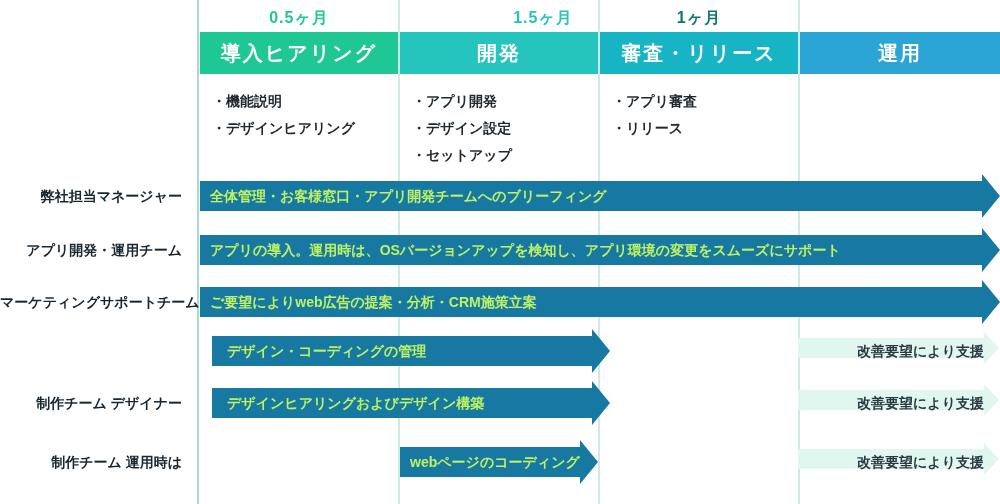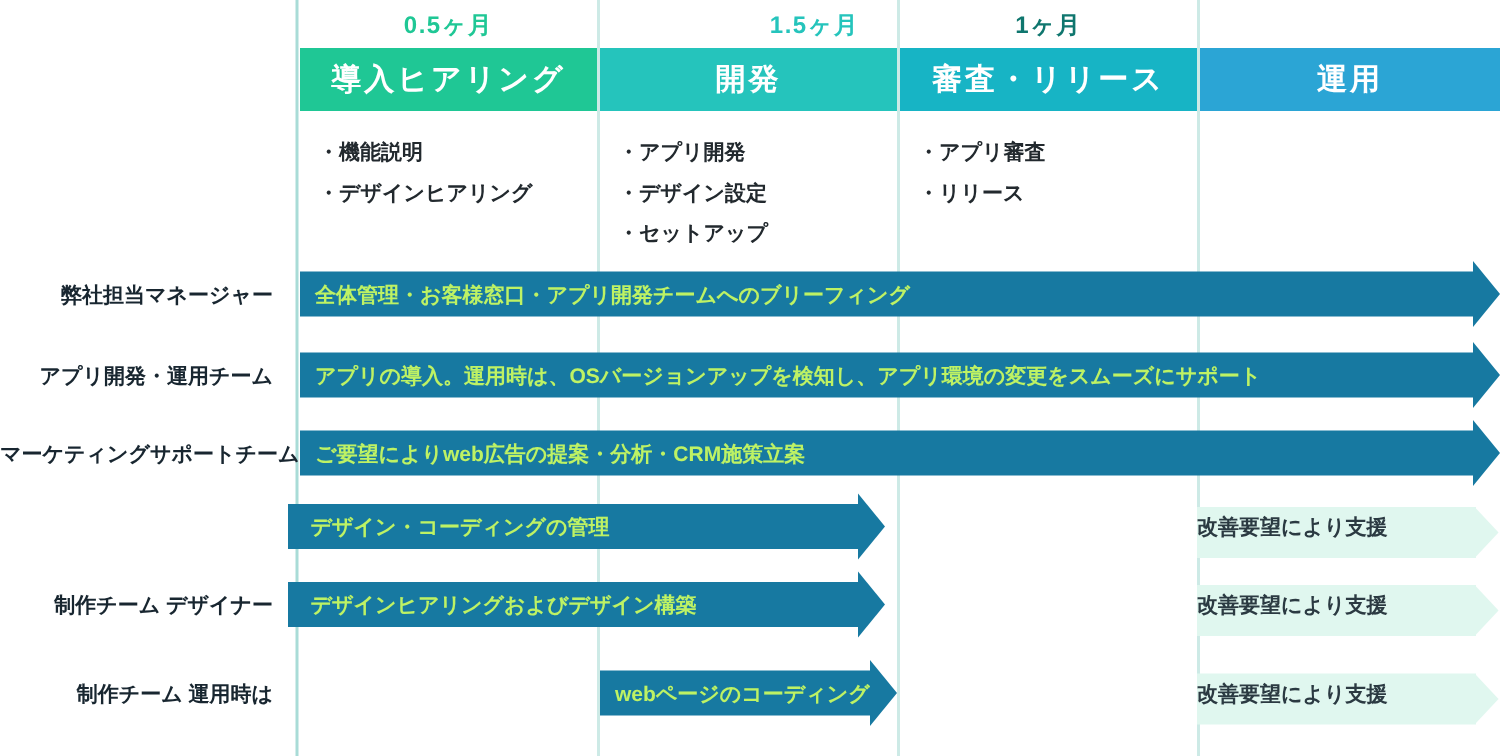--- a/index.html
+++ b/index.html
@@ -37,28 +37,28 @@
     text-align:right;font-size:14px;font-weight:bold;color:#182630;
     padding-right:8px;box-sizing:border-box;white-space:nowrap;}
 
   
   .bar{position:absolute;height:30px;background:#1779a1;color:#bef264;font-size:14px;
     font-weight:bold;line-height:30px;padding-left:10px;box-sizing:border-box;white-space:nowrap;}
   .bar::after{content:"";position:absolute;left:100%;top:50%;margin-top:-22px;width:0;height:0;
     border-left:18px solid #1779a1;border-top:22px solid transparent;border-bottom:22px solid transparent;}
 
   
-  .support{position:absolute;left:798px;width:186px;height:34px;background:#e0f7ef;
-    color:#2b3a42;font-size:14px;font-weight:bold;line-height:26px;text-align:left;white-space:nowrap;}
+  .support{position:absolute;left:798px;width:186px;height:20px;background:#e0f7ef;
+    color:#2b3a42;font-size:14px;font-weight:bold;line-height:26px;text-align:right;white-space:nowrap;}
   .support::after{content:"";position:absolute;left:100%;top:50%;margin-top:-16px;width:0;height:0;
     border-left:15px solid #e0f7ef;border-top:16px solid transparent;border-bottom:16px solid transparent;}
 
   
   .w-full{left:200px;width:782px;}
-  .w-half{left:192px;width:380px;padding-left:15px;}
+  .w-half{left:212px;width:380px;padding-left:15px;}
   .w-col2{left:400px;width:180px;}
   .r0{top:181px;} .r1{top:235px;} .r2{top:287px;}
   .r3{top:336px;} .r4{top:388px;} .r5{top:447px;}
   .s3{top:338px;} .s4{top:390px;} .s5{top:449px;}
 </style>
 </head>
 <body>
 
 <div class="canvas">
 

